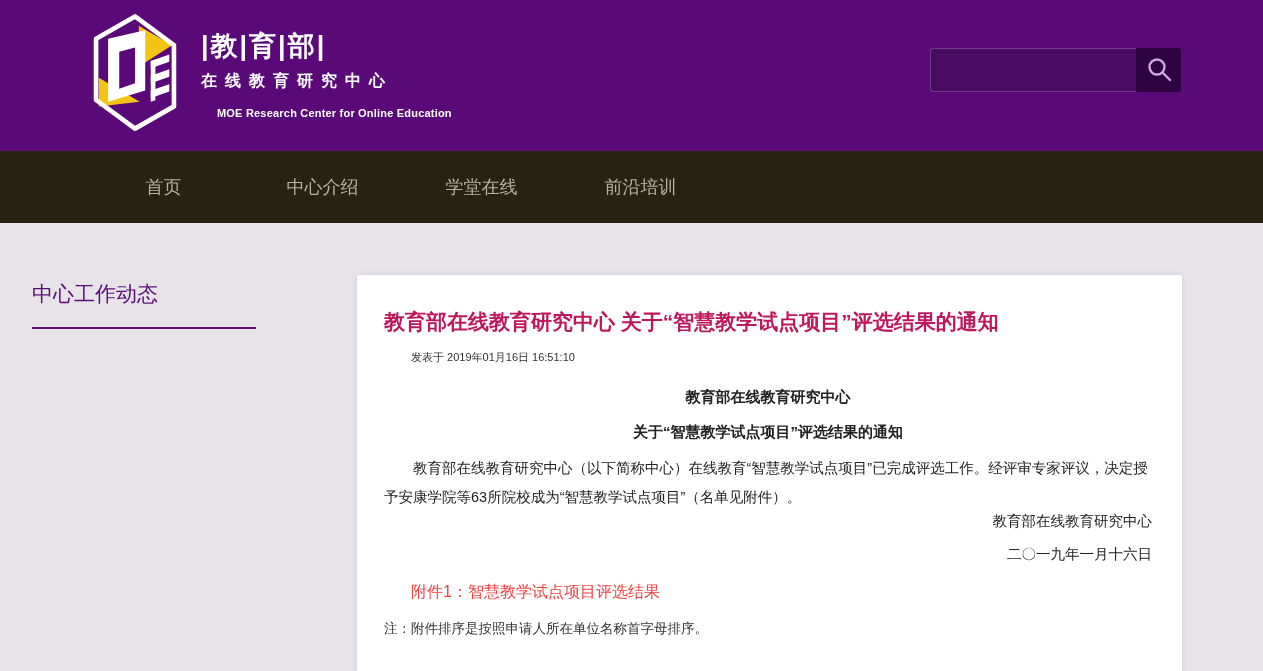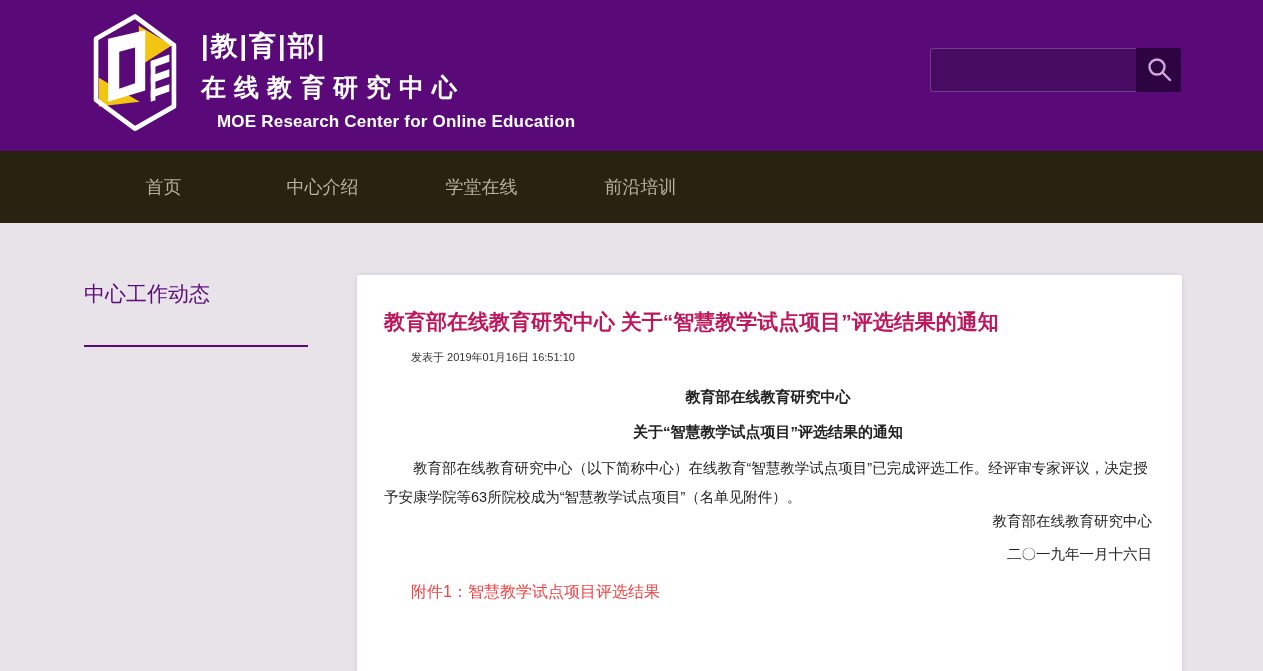--- a/index.html
+++ b/index.html
@@ -5,39 +5,39 @@
   * { margin:0; padding:0; box-sizing:border-box; }
   html,body { width:1263px; height:671px; overflow:hidden;
     font-family:"Liberation Sans", sans-serif; background:#e7e3e9; }
 
   
   .header { height:151px; background:#5a0a78; position:relative; }
   .brand { position:absolute; left:84px; top:11px; display:flex; align-items:flex-start; cursor:pointer; }
   .logo-svg { width:102px; height:124px; display:block; }
   .brand-text { margin-left:15px; padding-top:17px; color:#ffffff; }
   .brand-l1 { font-size:27px; font-weight:bold; letter-spacing:2px; white-space:nowrap; }
-  .brand-l2 { font-size:25px; font-weight:bold; letter-spacing:8px; margin-top:7px; white-space:nowrap; }
-  .brand-l3 { font-size:17px; font-weight:bold; margin-top:8px; letter-spacing:0.2px; white-space:nowrap;padding-left:16px; }
+  .brand-l2 { font-size:16px; font-weight:bold; letter-spacing:8px; margin-top:7px; white-space:nowrap; }
+  .brand-l3 { font-size:11px; font-weight:bold; margin-top:15px; letter-spacing:0.2px; white-space:nowrap;padding-left:16px; }
 
   .search-box { position:absolute; top:48px; right:82px; display:flex; }
   .search-input { width:206px; height:44px; background:#470b61; border:1px solid #713a8a;
     border-right:none; outline:none; color:#ecdcf4; font-size:15px; padding:0 10px;
     border-radius:3px 0 0 3px; }
   .search-btn { width:45px; height:44px; background:#2e0342; border:none;
     border-radius:0 3px 3px 0; display:flex; align-items:center; justify-content:center; cursor:pointer; }
 
   
   .nav { height:72px; background:#282310; display:flex; align-items:center; padding-left:84px; }
   .nav-item { width:159px; text-align:center; color:#b6b1a2; font-size:18px; cursor:pointer; }
 
   
   .content { display:flex; height:460px; }
   .sidebar { width:357px; flex:none; }
-  .sidebar-block { margin:57px 0 0 84px; width:224px; border-bottom:2px solid #5a0a78;
-    padding-bottom:37px; cursor:pointer; }
+  .sidebar-block { margin:57px 0 0 32px; width:224px; border-bottom:2px solid #5a0a78;
+    padding-bottom:19px; cursor:pointer; }
   .sidebar-title { font-size:21px; color:#5c0d77; font-weight:500; }
 
   .card { width:825px; flex:none; background:#ffffff; margin-top:52px; min-height:432px;
     padding:33px 30px 40px 27px; border-radius:2px; box-shadow:0 0 5px rgba(70,10,100,0.12); }
   .article-title { font-size:21px; font-weight:bold; color:#be185d; line-height:1.3; }
   .pub-date { margin:15px 0 0 27px; font-size:11px; color:#333333; }
   .c-line { text-align:center; font-weight:bold; font-size:15px; color:#222222; }
   .c1 { margin-top:23px; }
   .c2 { margin-top:16px; }
   .para { margin-top:12px; font-size:14.5px; color:#222222; line-height:29px; text-indent:2em; }
@@ -103,14 +103,15 @@
 
     <div class="c-line c1">教育部在线教育研究中心</div>
     <div class="c-line c2">关于“智慧教学试点项目”评选结果的通知</div>
 
     <p class="para">教育部在线教育研究中心（以下简称中心）在线教育“智慧教学试点项目”已完成评选工作。经评审专家评议，决定授予安康学院等63所院校成为“智慧教学试点项目”（名单见附件）。</p>
 
     <div class="sig">教育部在线教育研究中心</div>
     <div class="sig sig-date">二〇一九年一月十六日</div>
 
     <div class="attach">附件1：智慧教学试点项目评选结果</div>
+    <div class="note">注：附件排序是按照申请人所在单位名称首字母排序。</div>
   </main>
 </div>
 
 </body></html>

